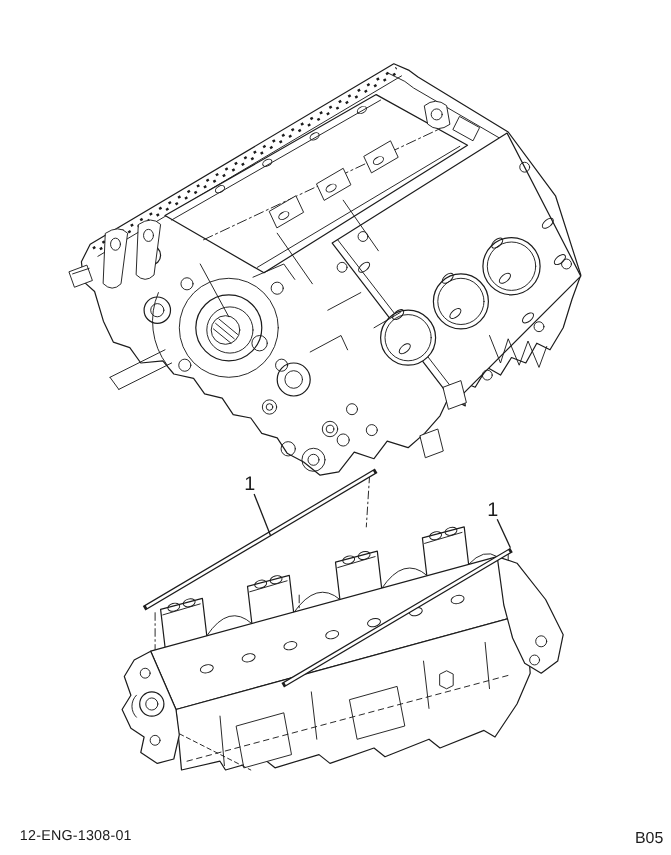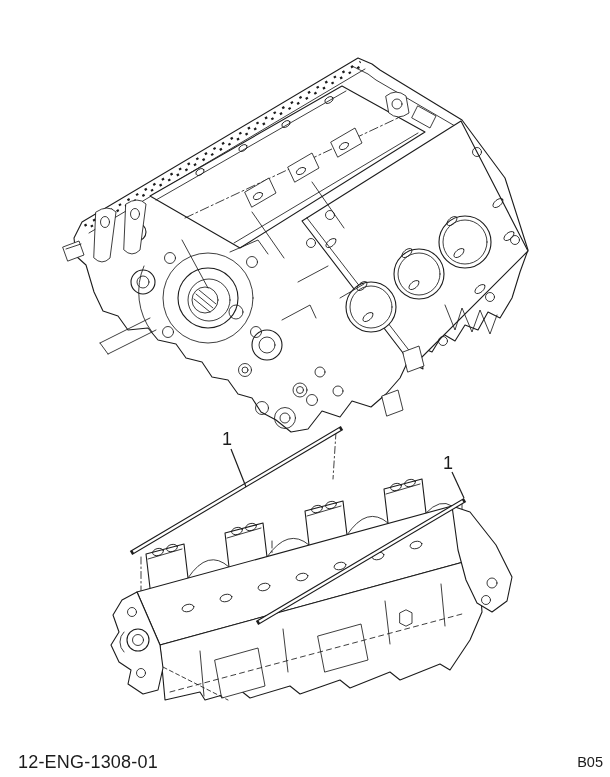--- a/index.html
+++ b/index.html
@@ -5,21 +5,21 @@
   html,body{margin:0;padding:0;background:#ffffff;}
   .page{
     position:relative;width:610px;height:777px;background:#ffffff;
     font-family:"Liberation Sans",sans-serif;color:#1c1c1c;overflow:hidden;
   }
   .page svg{position:absolute;left:0;top:0;}
   .ln{fill:none;stroke:#1c1c1c;stroke-width:1.1;stroke-linejoin:round;stroke-linecap:round;}
   .lnf{fill:#ffffff;stroke:#1c1c1c;stroke-width:1.1;stroke-linejoin:round;stroke-linecap:round;}
   .thin{stroke-width:0.85;}
   .callout{font-family:"Liberation Sans",sans-serif;font-size:18px;fill:#1c1c1c;}
-  .footer-left{position:absolute;left:18px;top:752px;font-size:18px;letter-spacing:0.2px;text-align:right;}
+  .footer-left{position:absolute;left:18px;top:752px;font-size:13px;letter-spacing:0.2px;text-align:right;}
   .footer-right{position:absolute;right:7px;top:754px;font-size:14.5px;}
 </style>
 </head>
 <body>
 
 <div class="page">
 
 <svg width="610" height="777" viewBox="0 0 610 777">
 
   <g>

